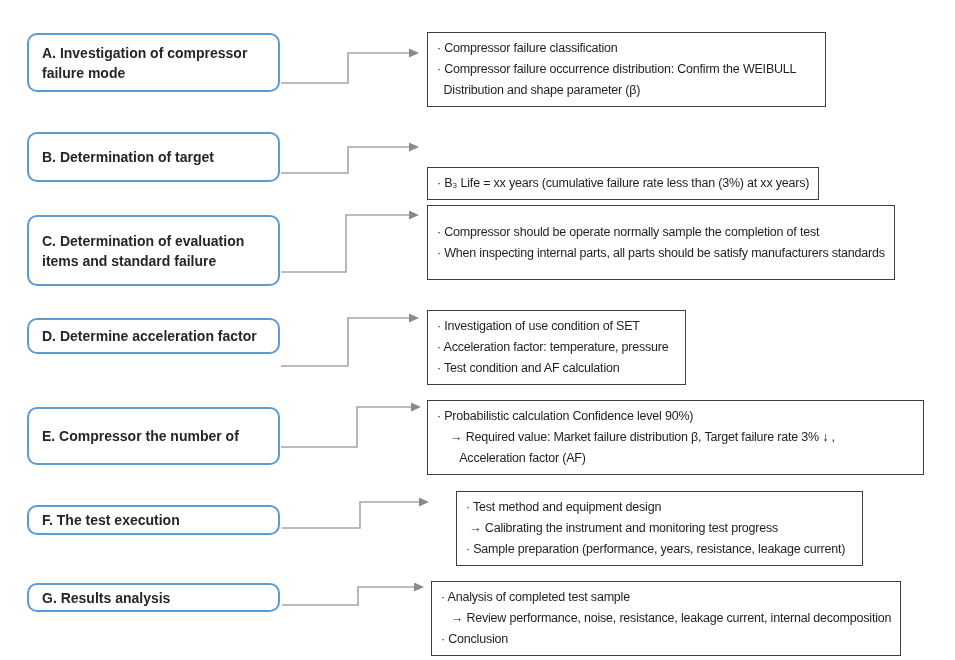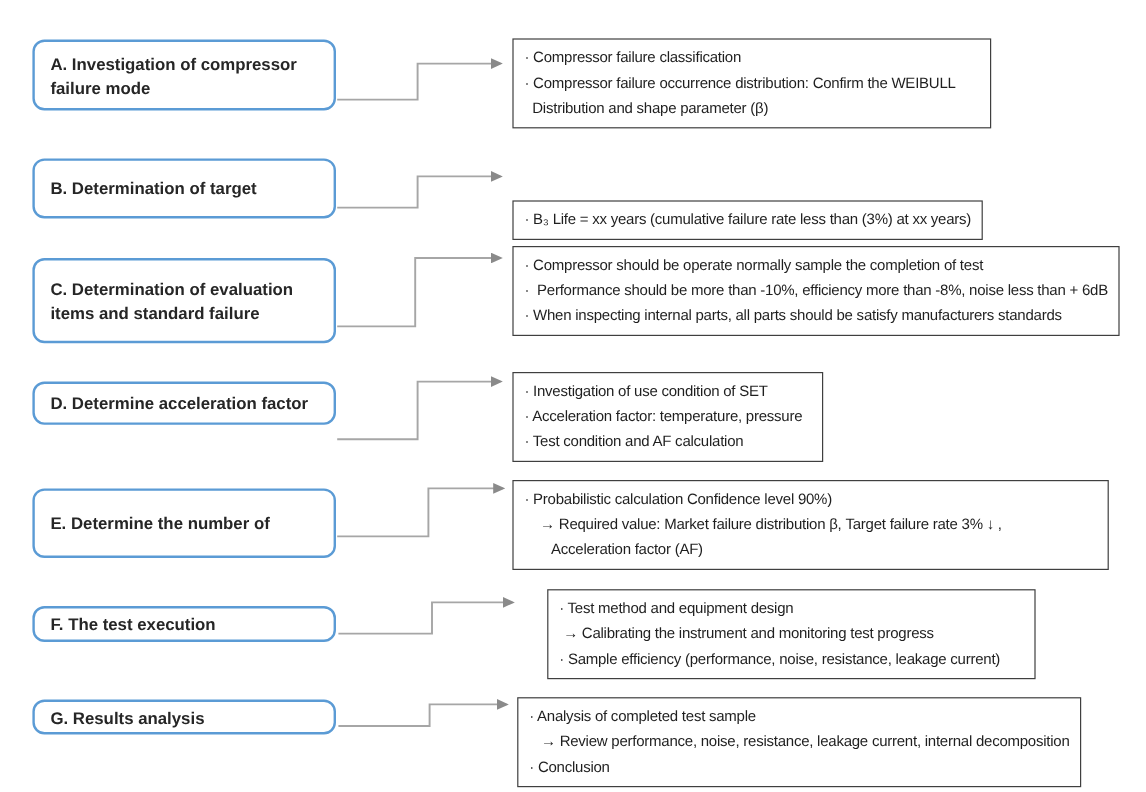--- a/index.html
+++ b/index.html
@@ -102,49 +102,48 @@
   <div class="detail-box" style="left:427px;top:145px;min-height:28px;margin-top:22px;">
     <div class="dline">· B₃ Life = xx years (cumulative failure rate less than (3%) at xx years)</div>
   </div>
 
   <div class="step-box" style="top:215px;height:71px;">
     <span class="step-label">C. Determination of evaluation
 items and standard failure</span>
   </div>
   <div class="detail-box" style="left:427px;top:205px;min-height:75px;">
     <div class="dline">· Compressor should be operate normally sample the completion of test</div>
-    <div class="dline">·  Performance should be more than -10%, efficiency more than -8%, noise less than + 6dB</div>
     <div class="dline">· When inspecting internal parts, all parts should be satisfy manufacturers standards</div>
   </div>
 
   <div class="step-box" style="top:318px;height:36px;">
     <span class="step-label">D. Determine acceleration factor</span>
   </div>
   <div class="detail-box" style="left:427px;top:310px;min-width:259px;min-height:69px;">
     <div class="dline">· Investigation of use condition of SET</div>
     <div class="dline">· Acceleration factor: temperature, pressure</div>
     <div class="dline">· Test condition and AF calculation</div>
   </div>
 
   <div class="step-box" style="top:407px;height:58px;">
-    <span class="step-label">E. Determine the number of</span>
+    <span class="step-label">E. Compressor the number of</span>
   </div>
   <div class="detail-box" style="left:427px;top:400px;min-width:497px;min-height:68px;">
     <div class="dline">· Probabilistic calculation Confidence level 90%)</div>
     <div class="dline">    → Required value: Market failure distribution β, Target failure rate 3% ↓ ,</div>
     <div class="dline">       Acceleration factor (AF)</div>
   </div>
 
   <div class="step-box" style="top:505px;height:30px;">
     <span class="step-label">F. The test execution</span>
   </div>
   <div class="detail-box" style="left:456px;top:491px;min-width:407px;min-height:67px;">
     <div class="dline">· Test method and equipment design</div>
     <div class="dline"> → Calibrating the instrument and monitoring test progress</div>
-    <div class="dline">· Sample efficiency (performance, noise, resistance, leakage current)</div>
+    <div class="dline">· Sample preparation (performance, years, resistance, leakage current)</div>
   </div>
 
   <div class="step-box" style="top:583px;height:29px;">
     <span class="step-label">G. Results analysis</span>
   </div>
   <div class="detail-box" style="left:431px;top:581px;min-height:72px;">
     <div class="dline">· Analysis of completed test sample</div>
     <div class="dline">   → Review performance, noise, resistance, leakage current, internal decomposition</div>
     <div class="dline">· Conclusion</div>
   </div>

